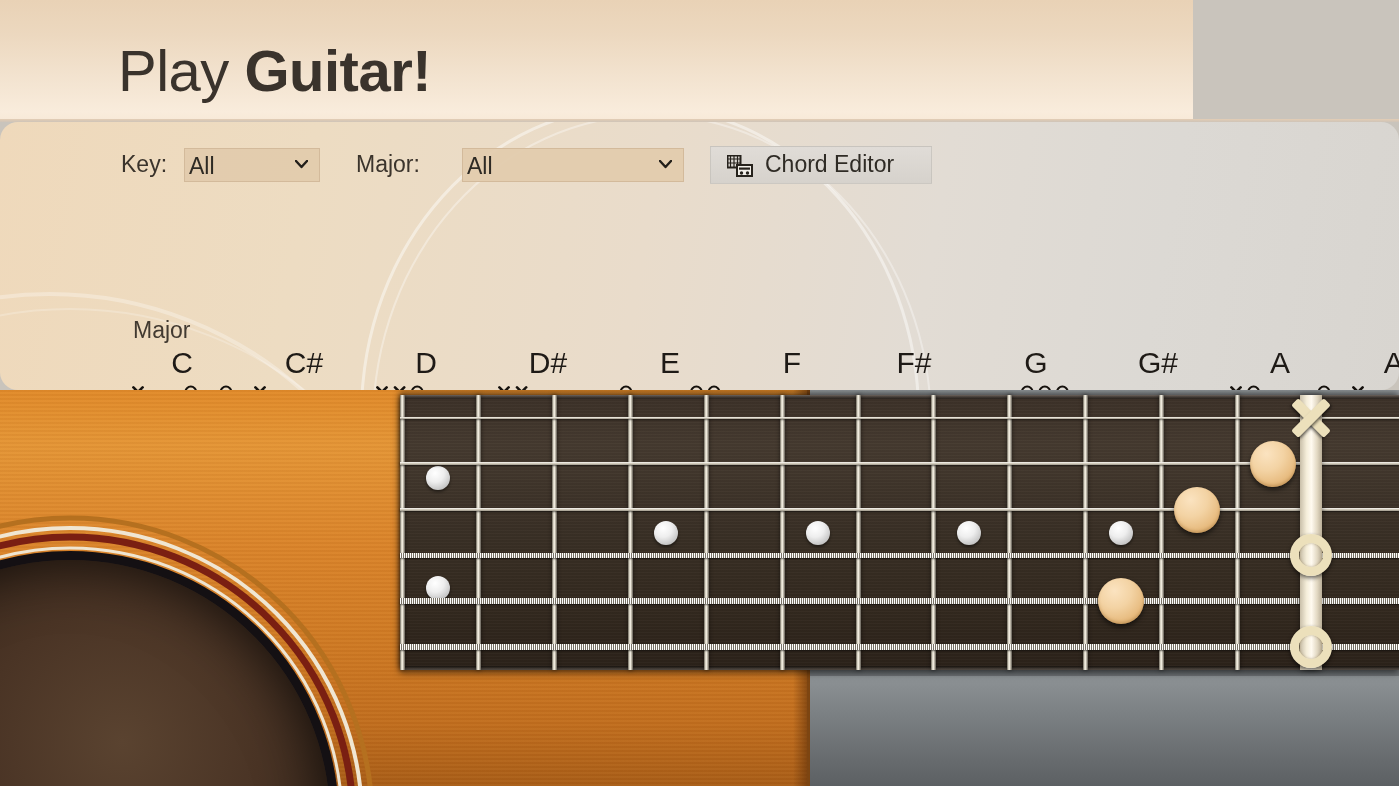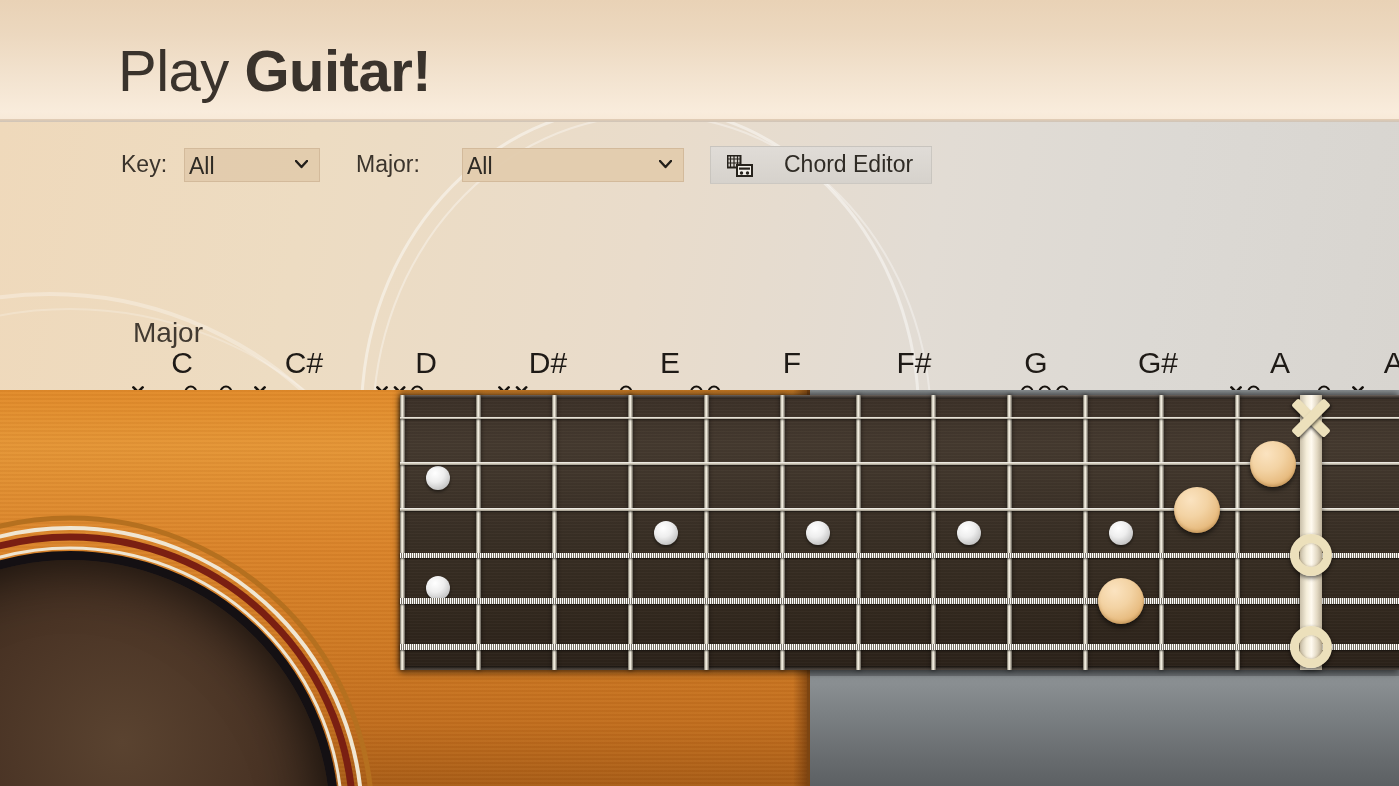--- a/index.html
+++ b/index.html
@@ -7,41 +7,42 @@
   html, body {
     width:1399px; height:786px;
     overflow:hidden;
     font-family:"Liberation Sans", sans-serif;
     background:#c9c4bc;
   }
   #app { position:relative; width:1399px; height:786px; overflow:hidden; }
 
   
   .header {
-    position:absolute; left:0; top:0; width:1399px; height:122px;
+    position:absolute; left:0; top:0; width:1193px; height:122px;
     background:linear-gradient(180deg,#e9d2b6 0%,#ecd8bf 28%,#f2e2ce 60%,#f9ecdc 92%,#f7e8d6 100%);
   }
   .header-underline {
     position:absolute; left:0; top:119px; width:1399px; height:3px;
     background:linear-gradient(180deg,#e3cdb4 0%,#cfc4b8 100%);
   }
   .app-title {
     position:absolute; left:118px; top:40px;
     font-size:58px; line-height:62px; color:#3a332c;
     letter-spacing:-0.5px; white-space:nowrap;
   }
   .app-title .light { font-weight:300; }
   .app-title .bold  { font-weight:700; }
 
   
   .strip {
     position:absolute; left:0; top:122px; width:1399px; height:268px;
     background:linear-gradient(100deg,
        #efd9bb 0%, #eddcc2 22%, #e9dccb 46%, #e2dcd4 66%, #dcd9d4 82%, #d8d5d0 100%);
     overflow:hidden;
+    border-radius:18px;
   }
   
   .arc {
     position:absolute; border-radius:50%;
     border-style:solid; border-color:rgba(255,255,255,0.55);
     pointer-events:none;
   }
   .arc.a1 { left:360px; top:-18px; width:560px; height:620px; border-width:3px; border-color:rgba(255,255,255,0.45); }
   .arc.a2 { left:372px; top:-8px; width:560px; height:620px; border-width:2px; border-color:rgba(255,255,255,0.35); }
   .arc.a3 { left:-330px; top:170px; width:760px; height:760px; border-width:4px; border-color:rgba(255,255,255,0.30); }
@@ -74,26 +75,26 @@
 
   .chord-editor-btn {
     position:absolute; left:710px; top:24px; width:222px; height:38px;
     background:linear-gradient(180deg,#e0dcd7 0%,#d6d2cc 100%);
     border:1px solid rgba(190,186,180,0.6);
     cursor:pointer;
   }
   .chord-editor-btn .ce-icon { position:absolute; left:16px; top:8px; width:26px; height:22px; }
   .chord-editor-btn .ce-txt {
     position:absolute; left:54px; top:4px;
-    font-size:23px; color:#2f2b25; white-space:nowrap;margin-left:19px;
+    font-size:23px; color:#2f2b25; white-space:nowrap;
   }
 
   .group-label {
     position:absolute; left:133px; top:195px;
-    font-size:28px; color:#423a31;
+    font-size:23px; color:#423a31;
   }
 
   
   .chord-row { position:absolute; left:0; top:224px; width:1399px; height:160px; }
   .chord-cell { position:absolute; top:0; width:124px; height:160px; cursor:pointer; }
   .chord-name {
     position:absolute; left:0; top:0; width:100%; text-align:center;
     font-size:30px; color:#1e1a16; white-space:nowrap;
   }
   .cd-svg { position:absolute; left:0; top:34px; }

